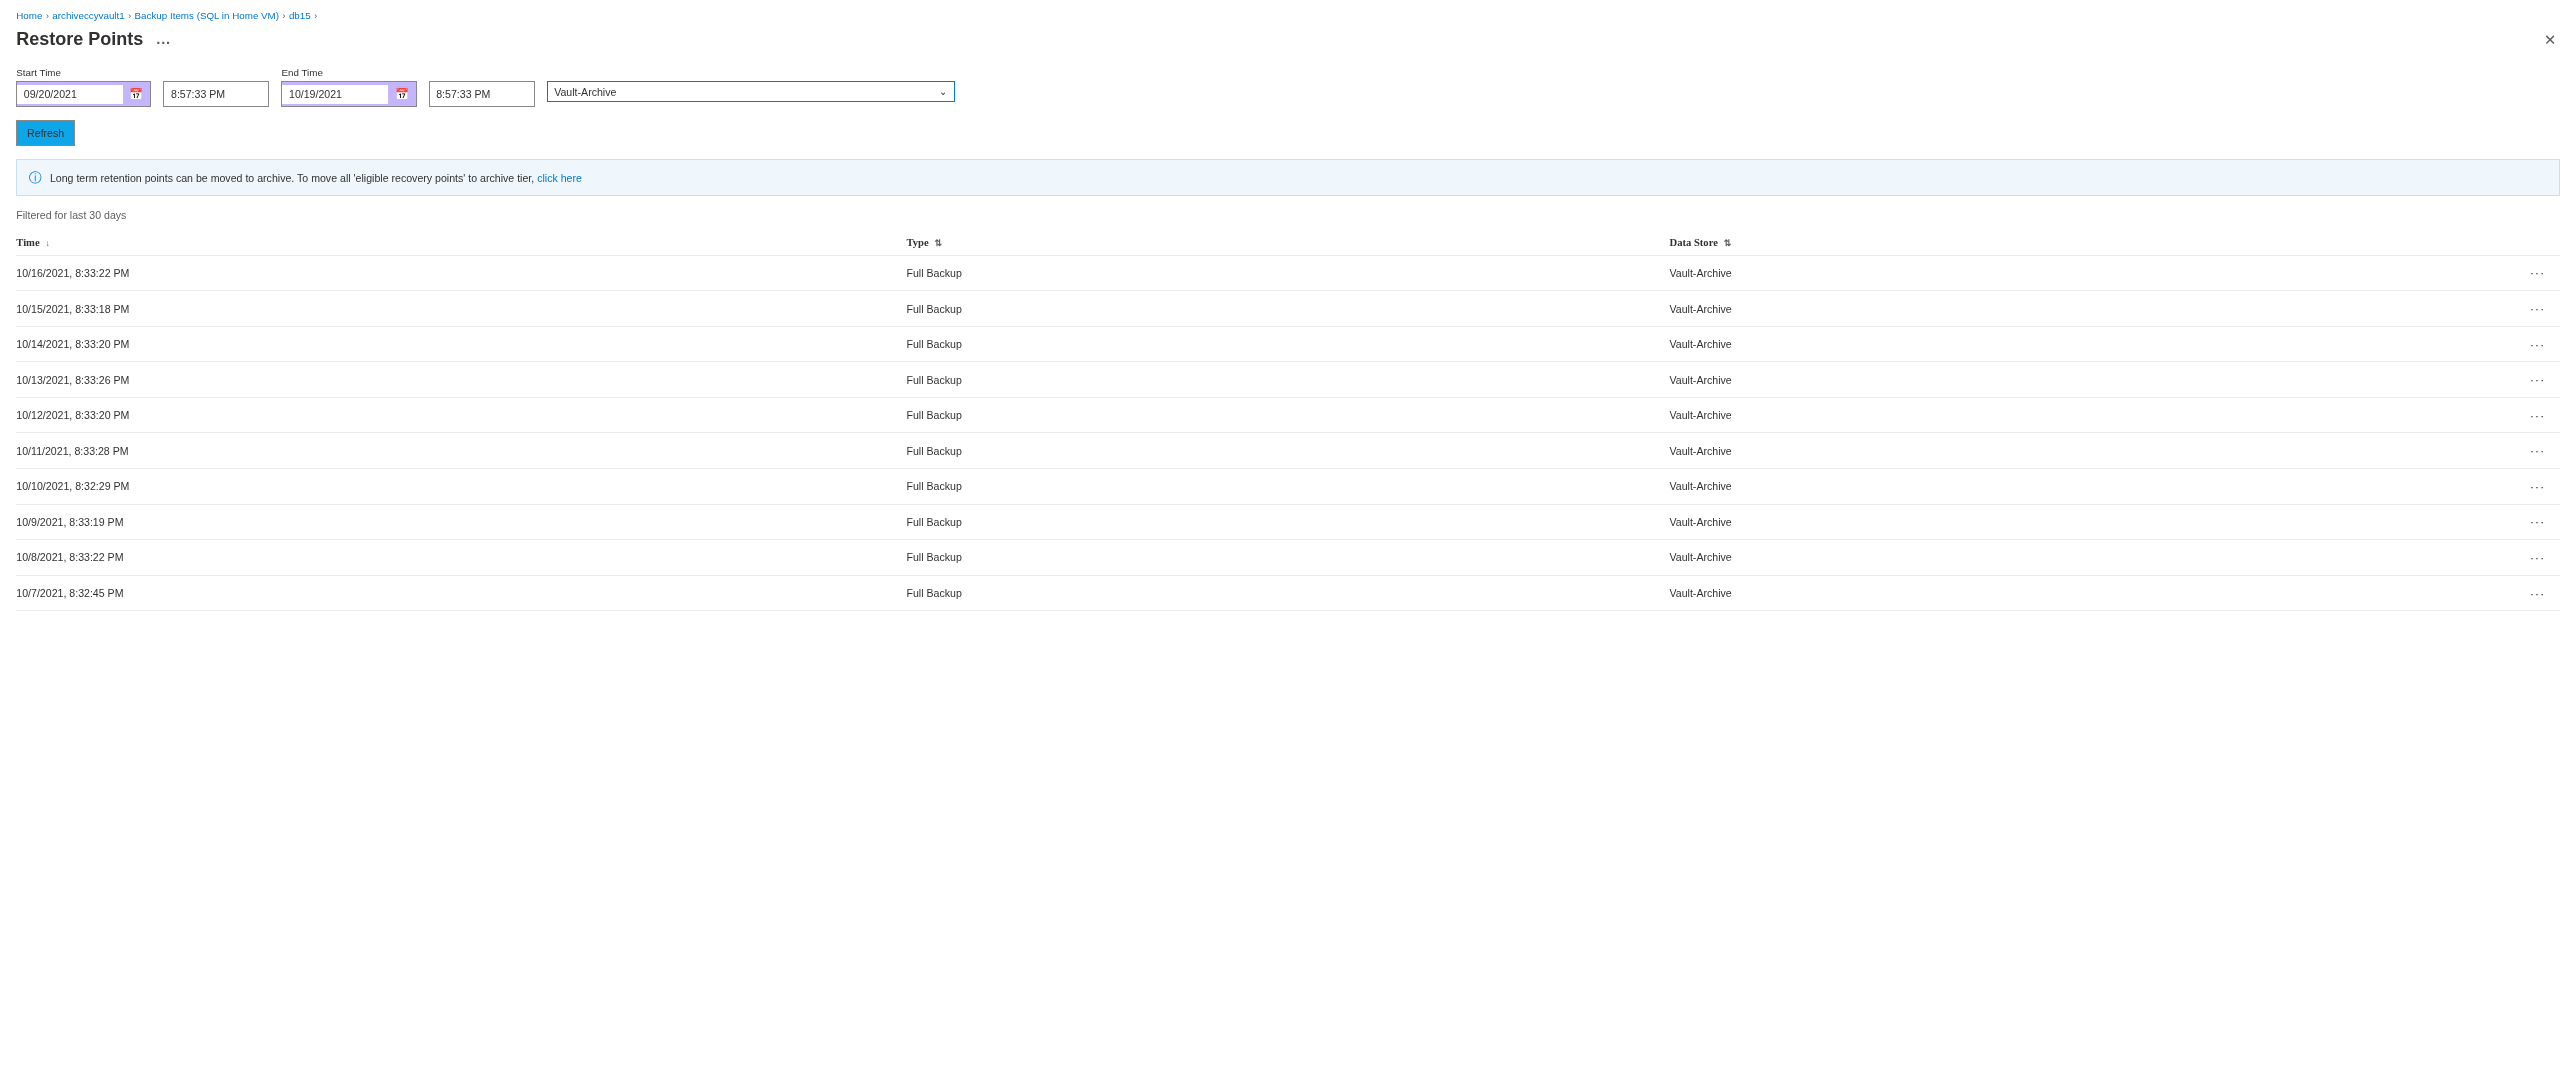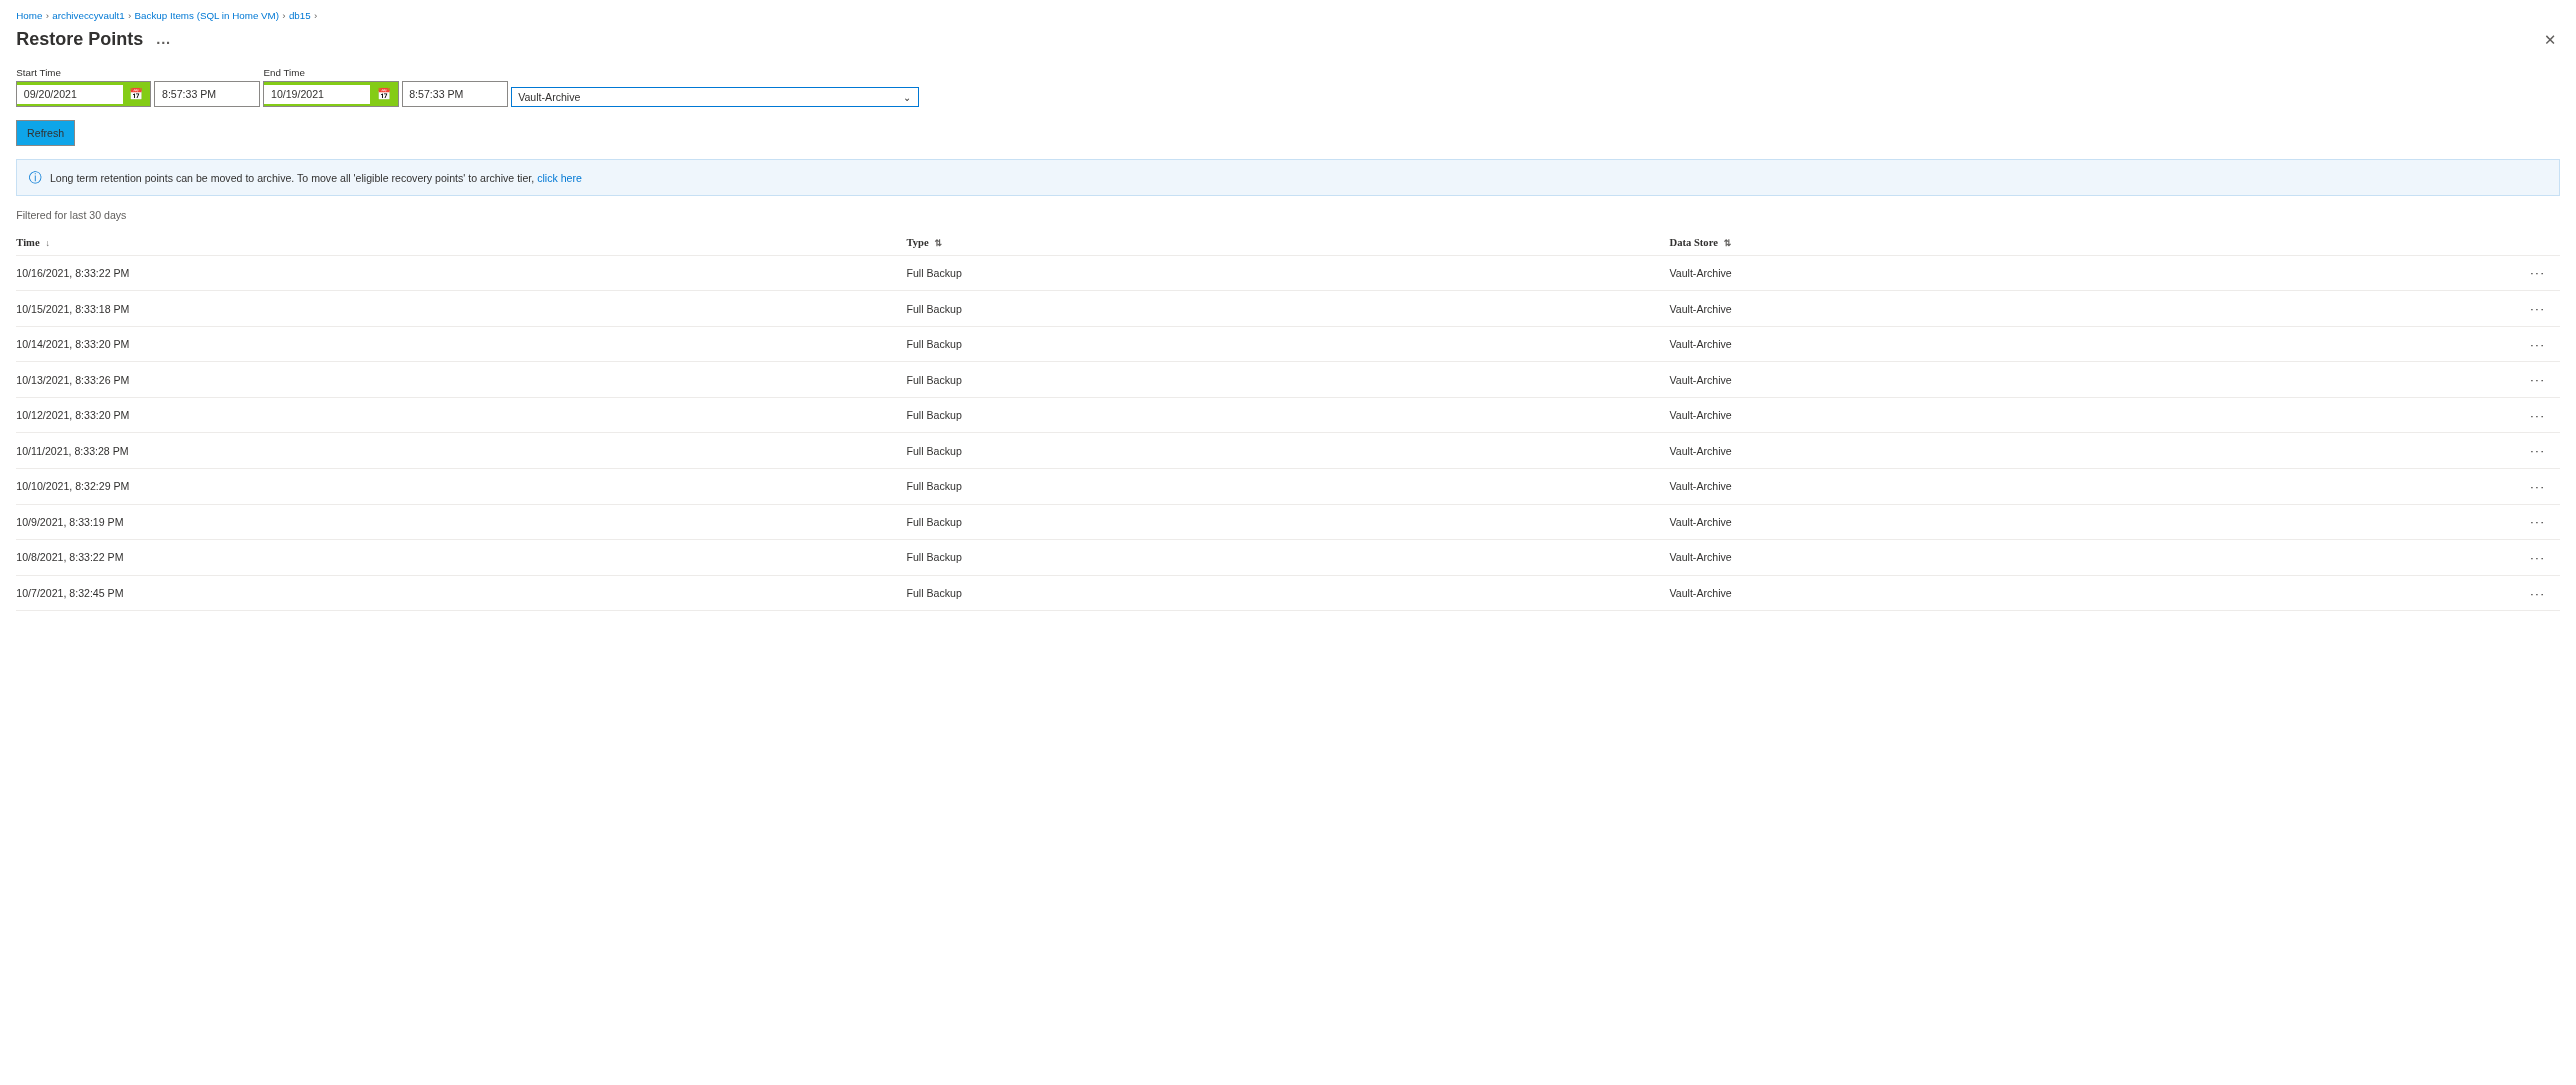--- a/index.html
+++ b/index.html
@@ -58,40 +58,40 @@
       cursor: pointer;
       font-size: 14.7px;
       color: #605e5c;
       padding: 3.3px;
       display: flex;
       align-items: center;
       justify-content: center;
     }
     .filters-section {
       display: flex;
-      align-items: flex-end;
-      gap: 3px;
+      align-items: flex-start;
+      gap: 12px;
       margin-bottom: 13px;
       flex-wrap: wrap;
     }
     .field-group {
       display: flex;
       flex-direction: column;
       gap: 3.3px;
     }
     .field-label {
       font-size: 9.8px;
       color: #323130;
       font-weight: 400;
     }
     .date-input-wrapper {
       display: flex;
       align-items: center;
       border: 0.8px solid #8a8886;
-      background: #84cc16;
+      background: #c4b5fd;
       height: 26px;
     }
     .date-input-wrapper input {
       border: none;
       outline: none;
       font-size: 10.6px;
       color: #323130;
       padding: 3.3px 6.5px;
       width: 106px;
       font-family: inherit;

